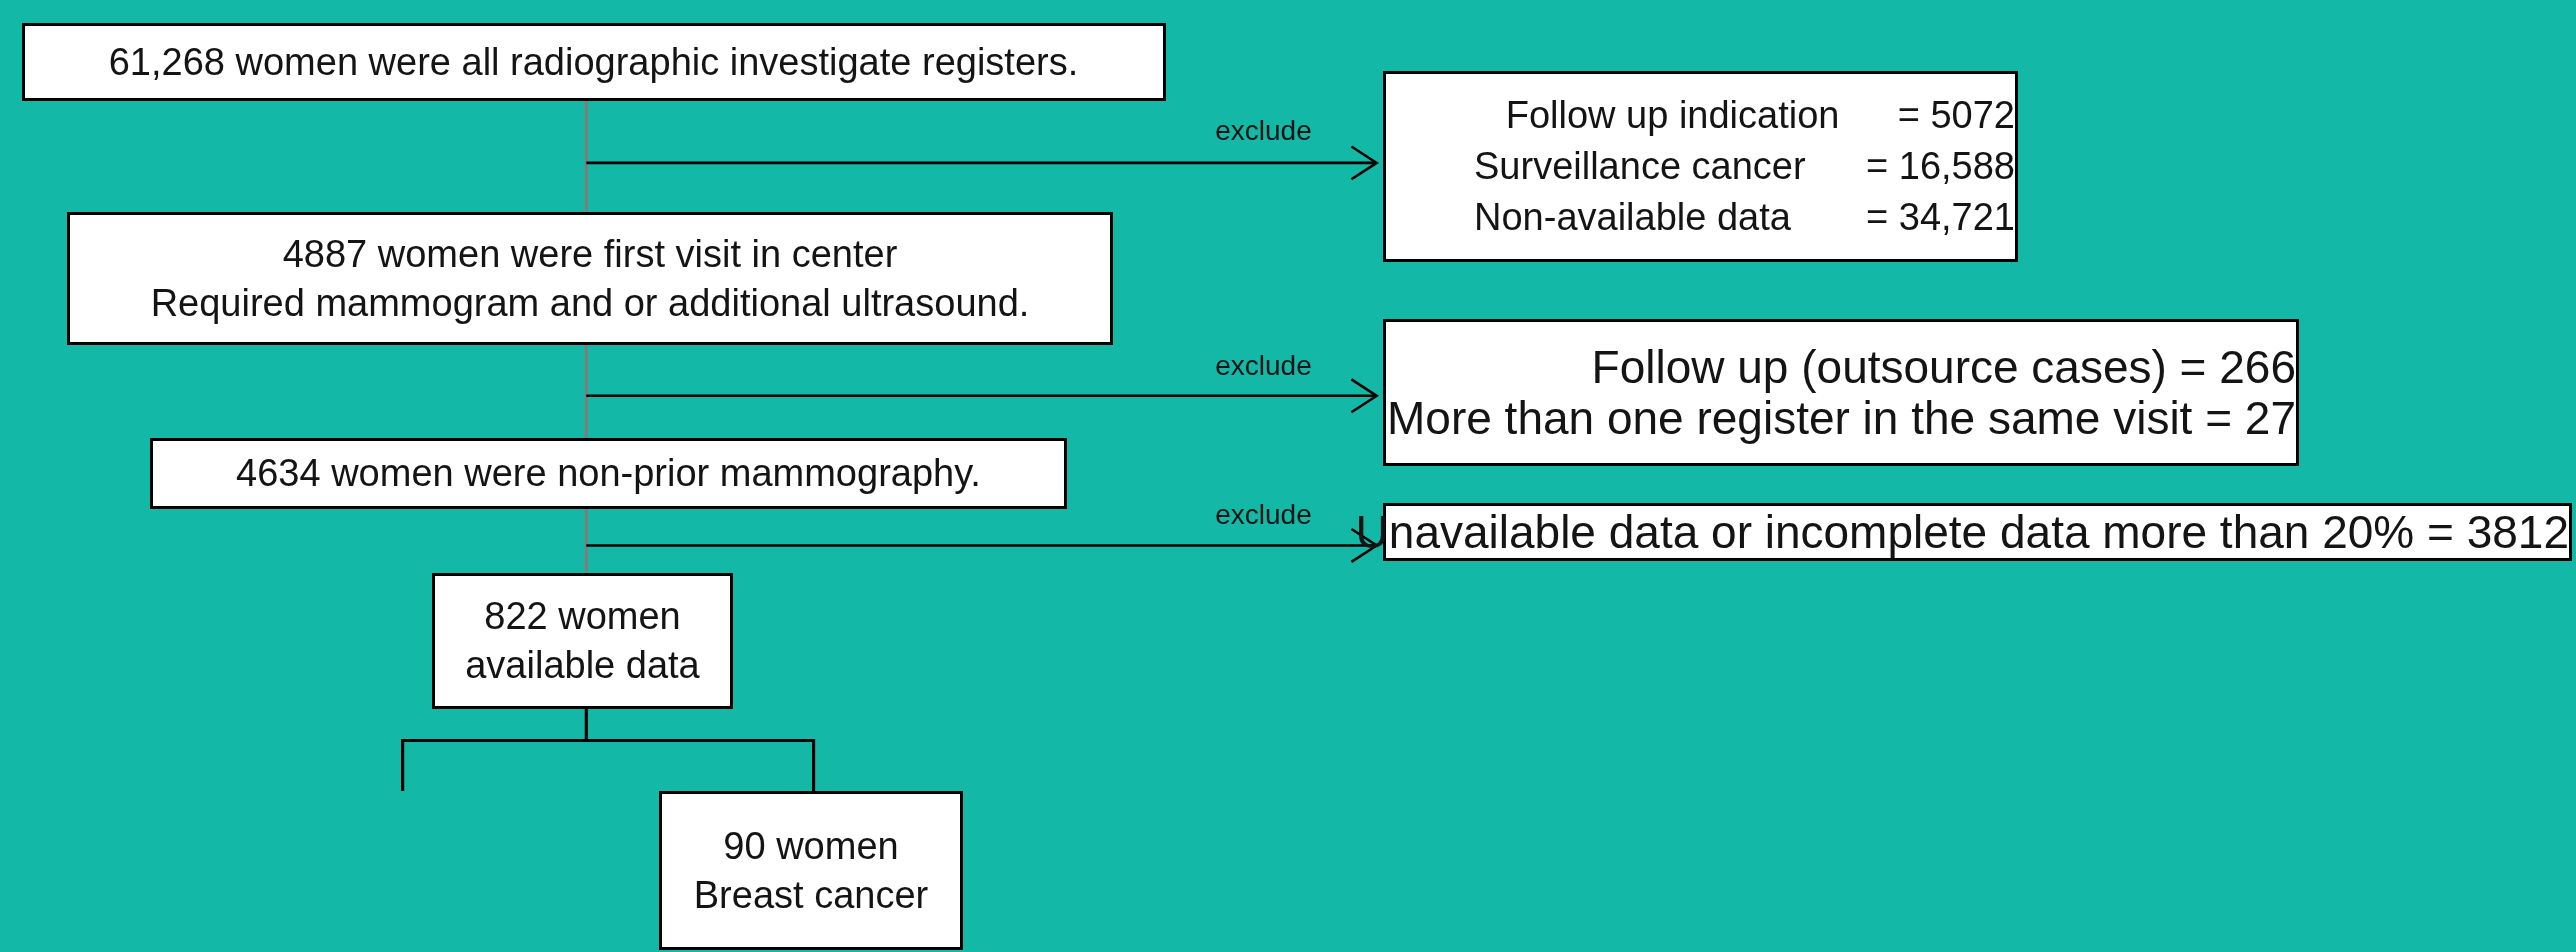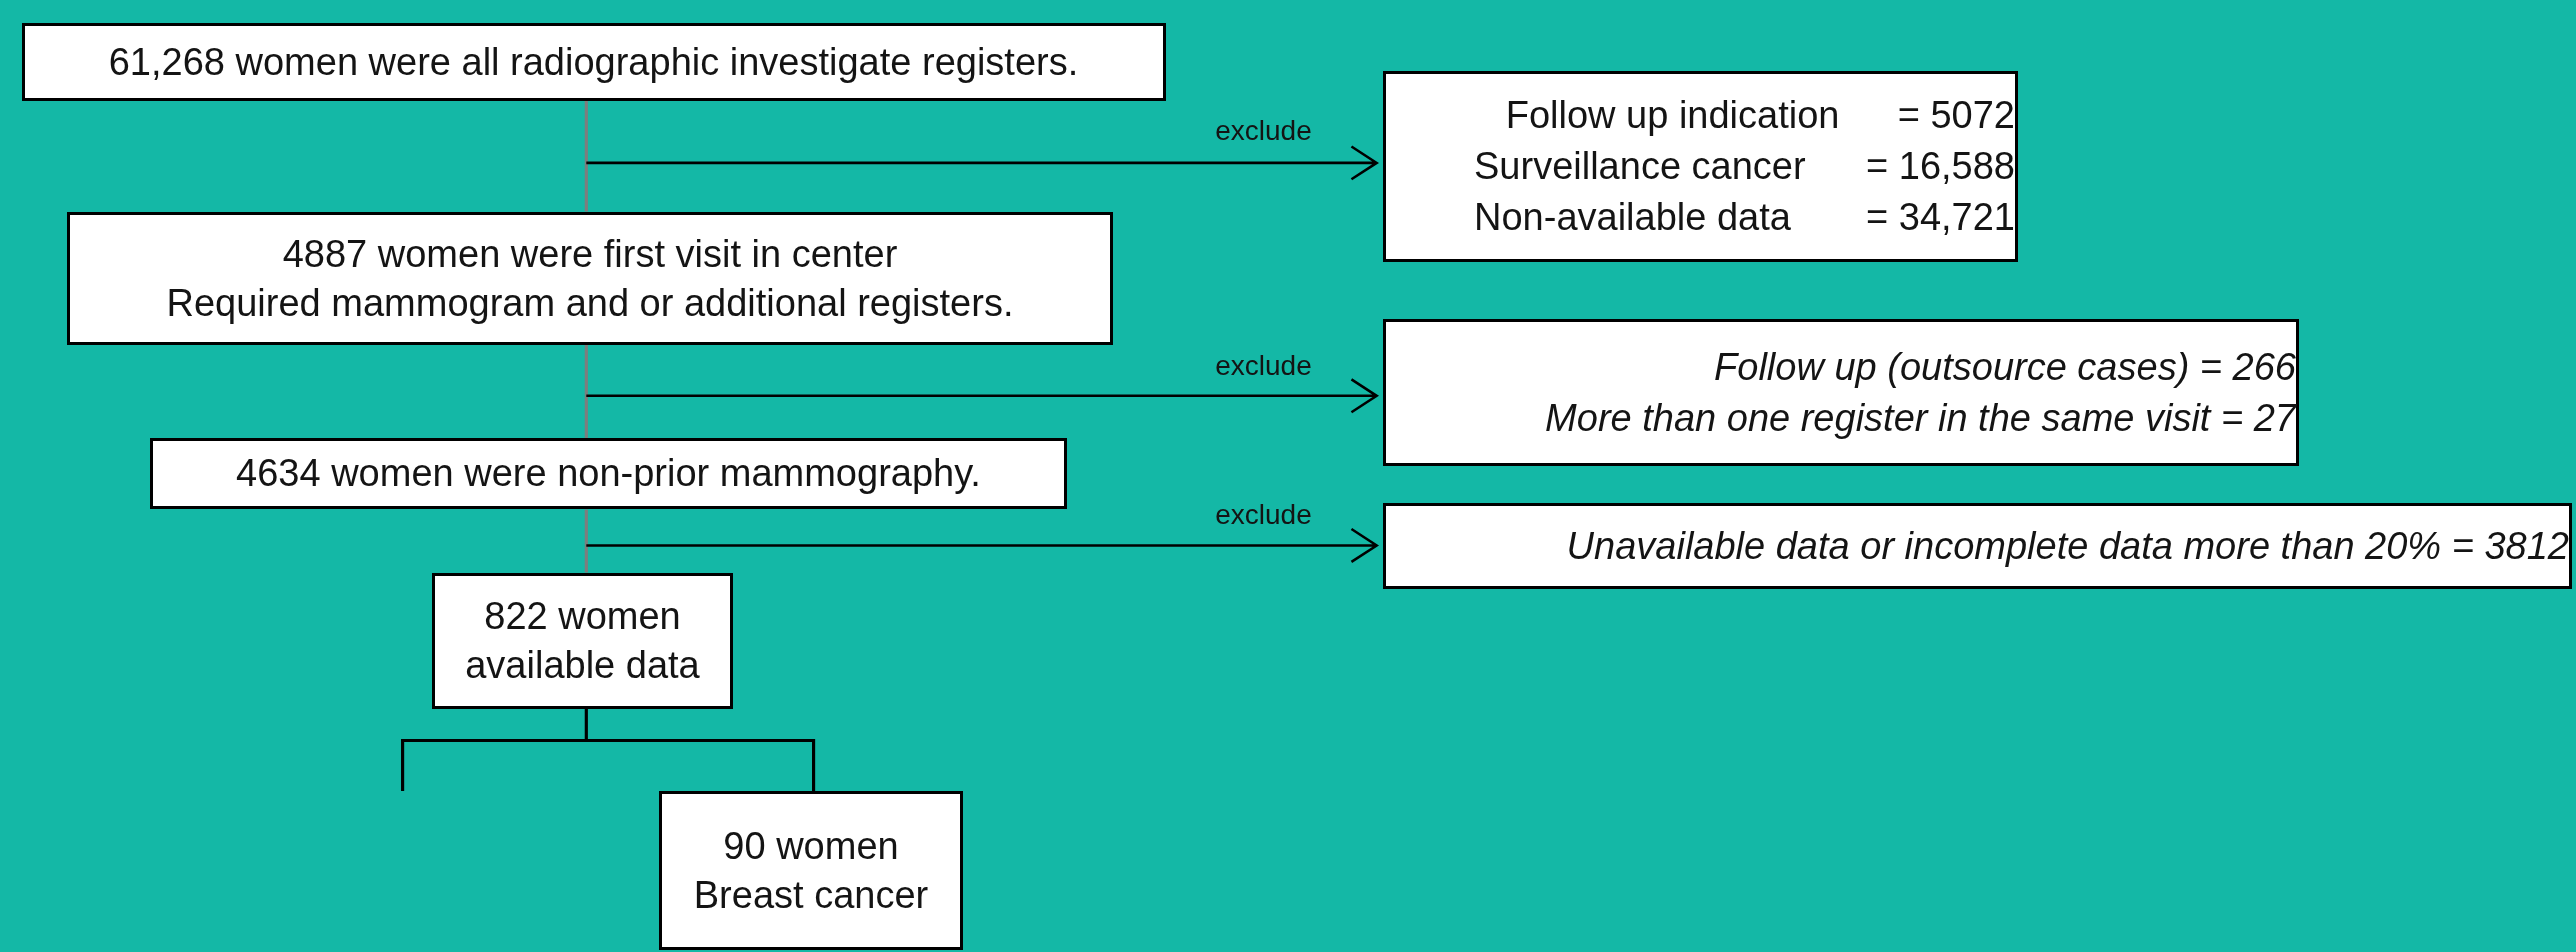--- a/index.html
+++ b/index.html
@@ -35,25 +35,24 @@
     border:3.2px solid #000000;
     background:#ffffff;
     display:flex;
     flex-direction:column;
     justify-content:center;
     align-items:flex-end;
     padding-left:37px;
     z-index:1;
   }
   .xbox .ln{
-    font-size:38px;
+    font-size:46px;
     line-height:51px;
     white-space:nowrap;
     text-align:left;
-    font-style:italic;
   }
   .xrow{font-size:38px;line-height:51px;white-space:nowrap;}
   .xname{display:inline-block;width:392px;}
   .xlabel{
     position:absolute;
     width:177px;
     font-size:28px;
     line-height:44px;
     text-align:center;
     z-index:1;
@@ -76,21 +75,21 @@
 
     <path d="M928 1123 V1173 M637 1253 V1173 H1288 V1253" stroke="#000000" stroke-width="5" fill="none"></path>
   </svg>
 
   <div class="node" style="left:21.5px;top:23.4px;width:1144px;height:78px">
     <div class="ln">61,268 women were all radiographic investigate registers.</div>
   </div>
 
   <div class="node" style="left:67px;top:212px;width:1046px;height:133px">
     <div class="ln">4887 women were first visit in center</div>
-    <div class="ln">Required mammogram and or additional registers.</div>
+    <div class="ln">Required mammogram and or additional ultrasound.</div>
   </div>
 
   <div class="node" style="left:150px;top:438px;width:917px;height:71px">
     <div class="ln">4634 women were non-prior mammography.</div>
   </div>
 
   <div class="node" style="left:432px;top:573px;width:301px;height:136px">
     <div class="ln">822 women</div>
     <div class="ln">available data</div>
   </div>
@@ -115,18 +114,18 @@
     <div class="xrow">
       <span class="xname">Non-available data</span><span>= 34,721</span>
     </div>
   </div>
 
   <div class="xbox" style="left:1383px;top:319px;width:916px;height:147px">
     <div class="ln">Follow up (outsource cases) = 266</div>
     <div class="ln">More than one register in the same visit = 27</div>
   </div>
 
-  <div class="xbox" style="left:1383px;top:503px;width:1189px;height:86px">
+  <div class="xbox" style="left:1383px;top:503px;width:1189px;height:58px">
     <div class="ln">Unavailable data or incomplete data more than 20% = 3812</div>
   </div>
 
 </div>
 
 
 </body></html>

